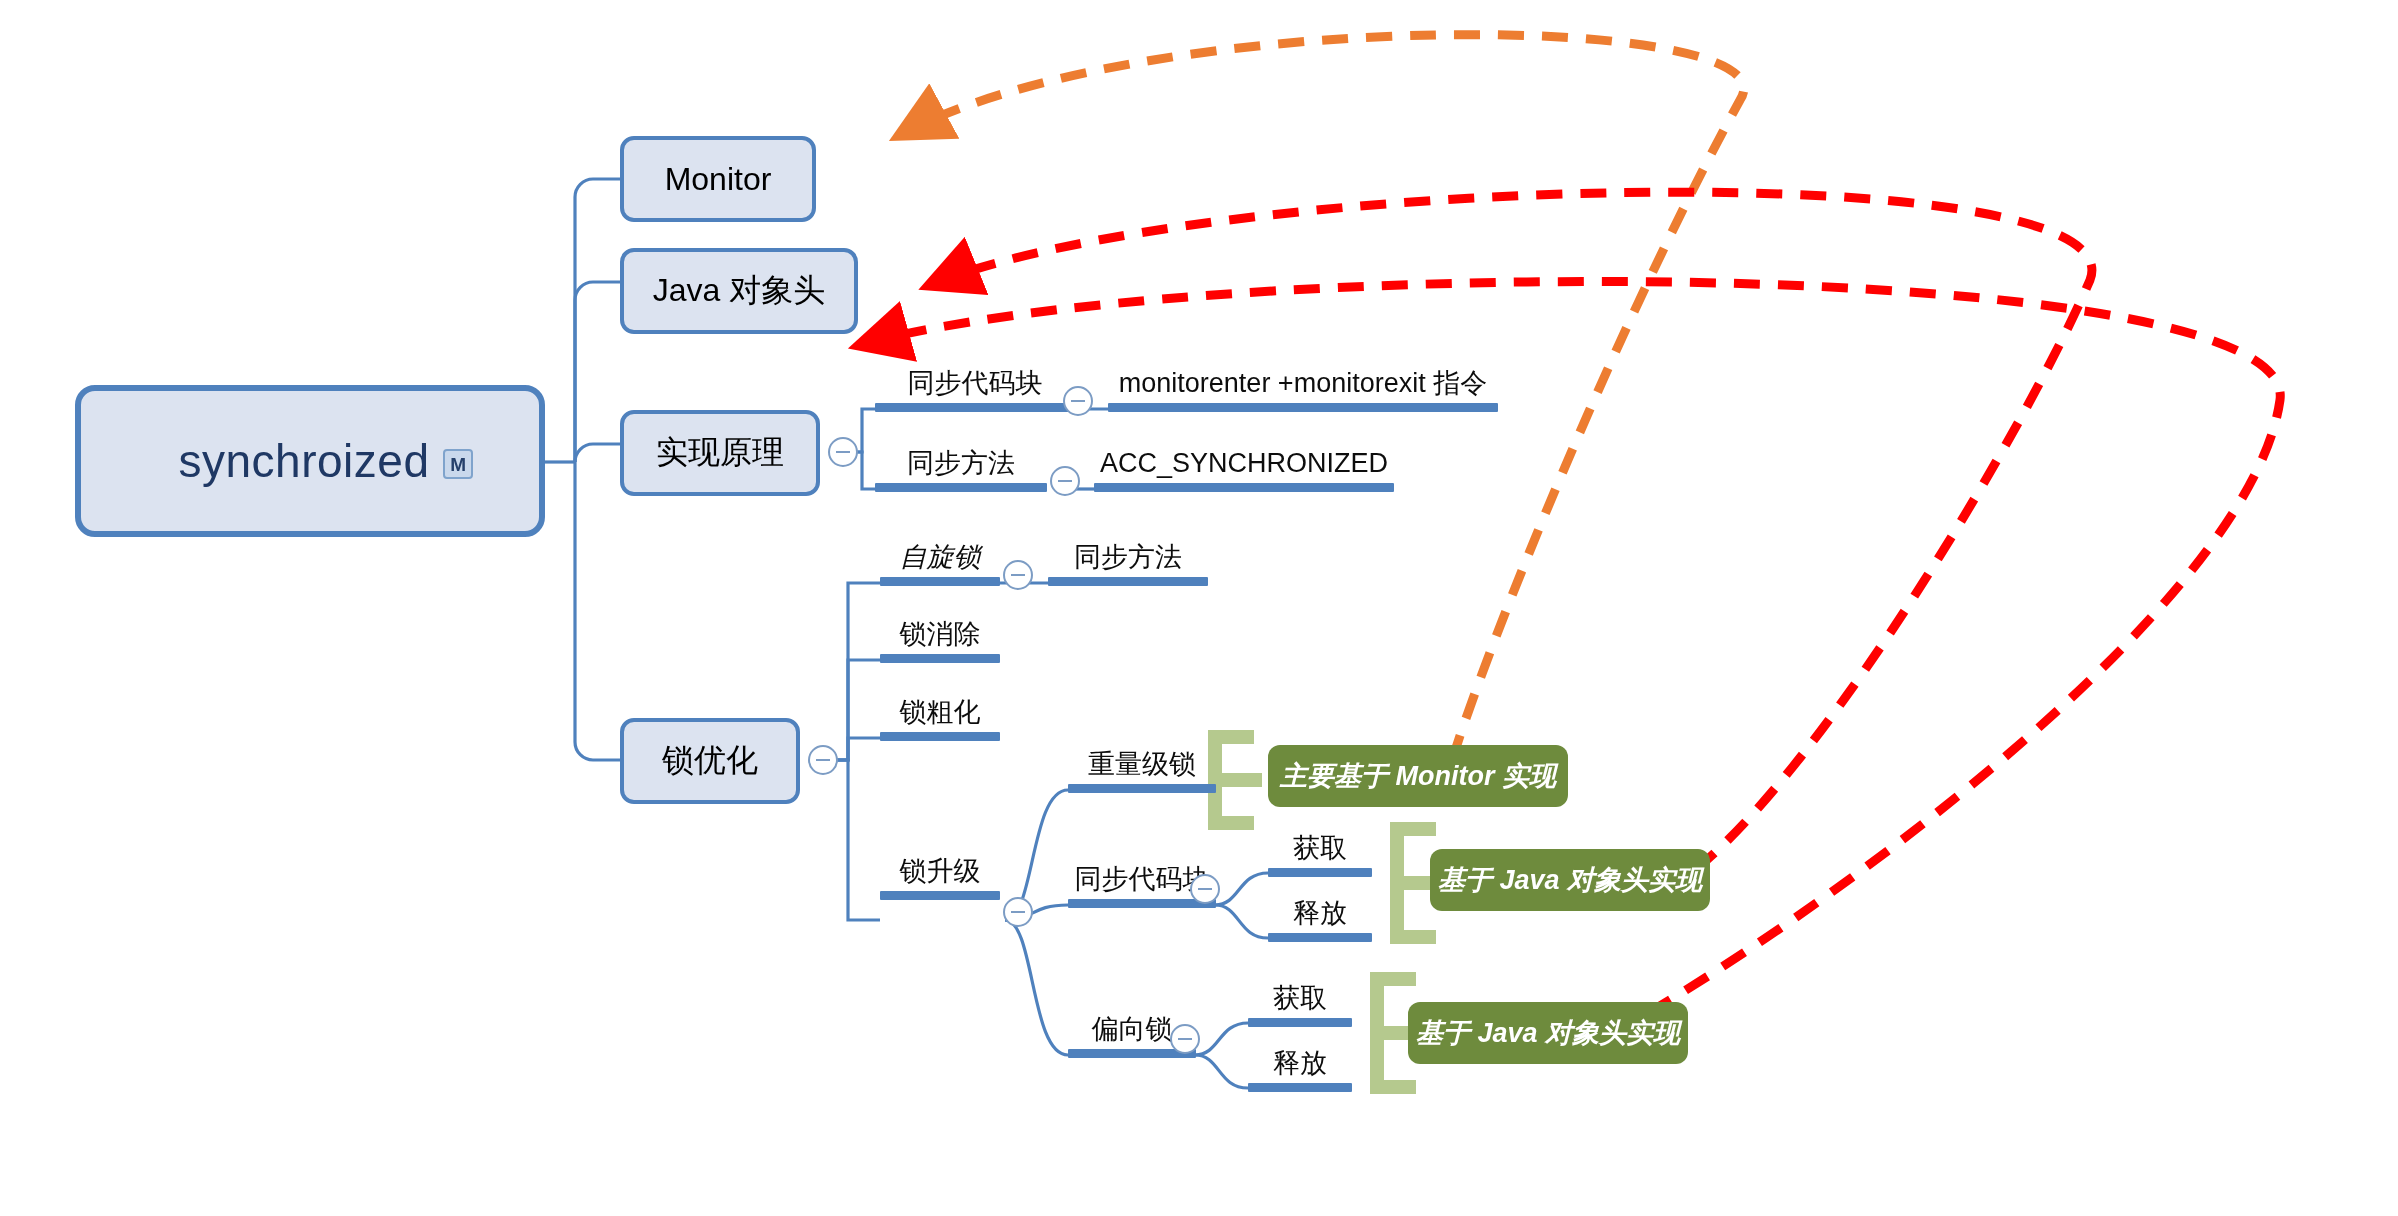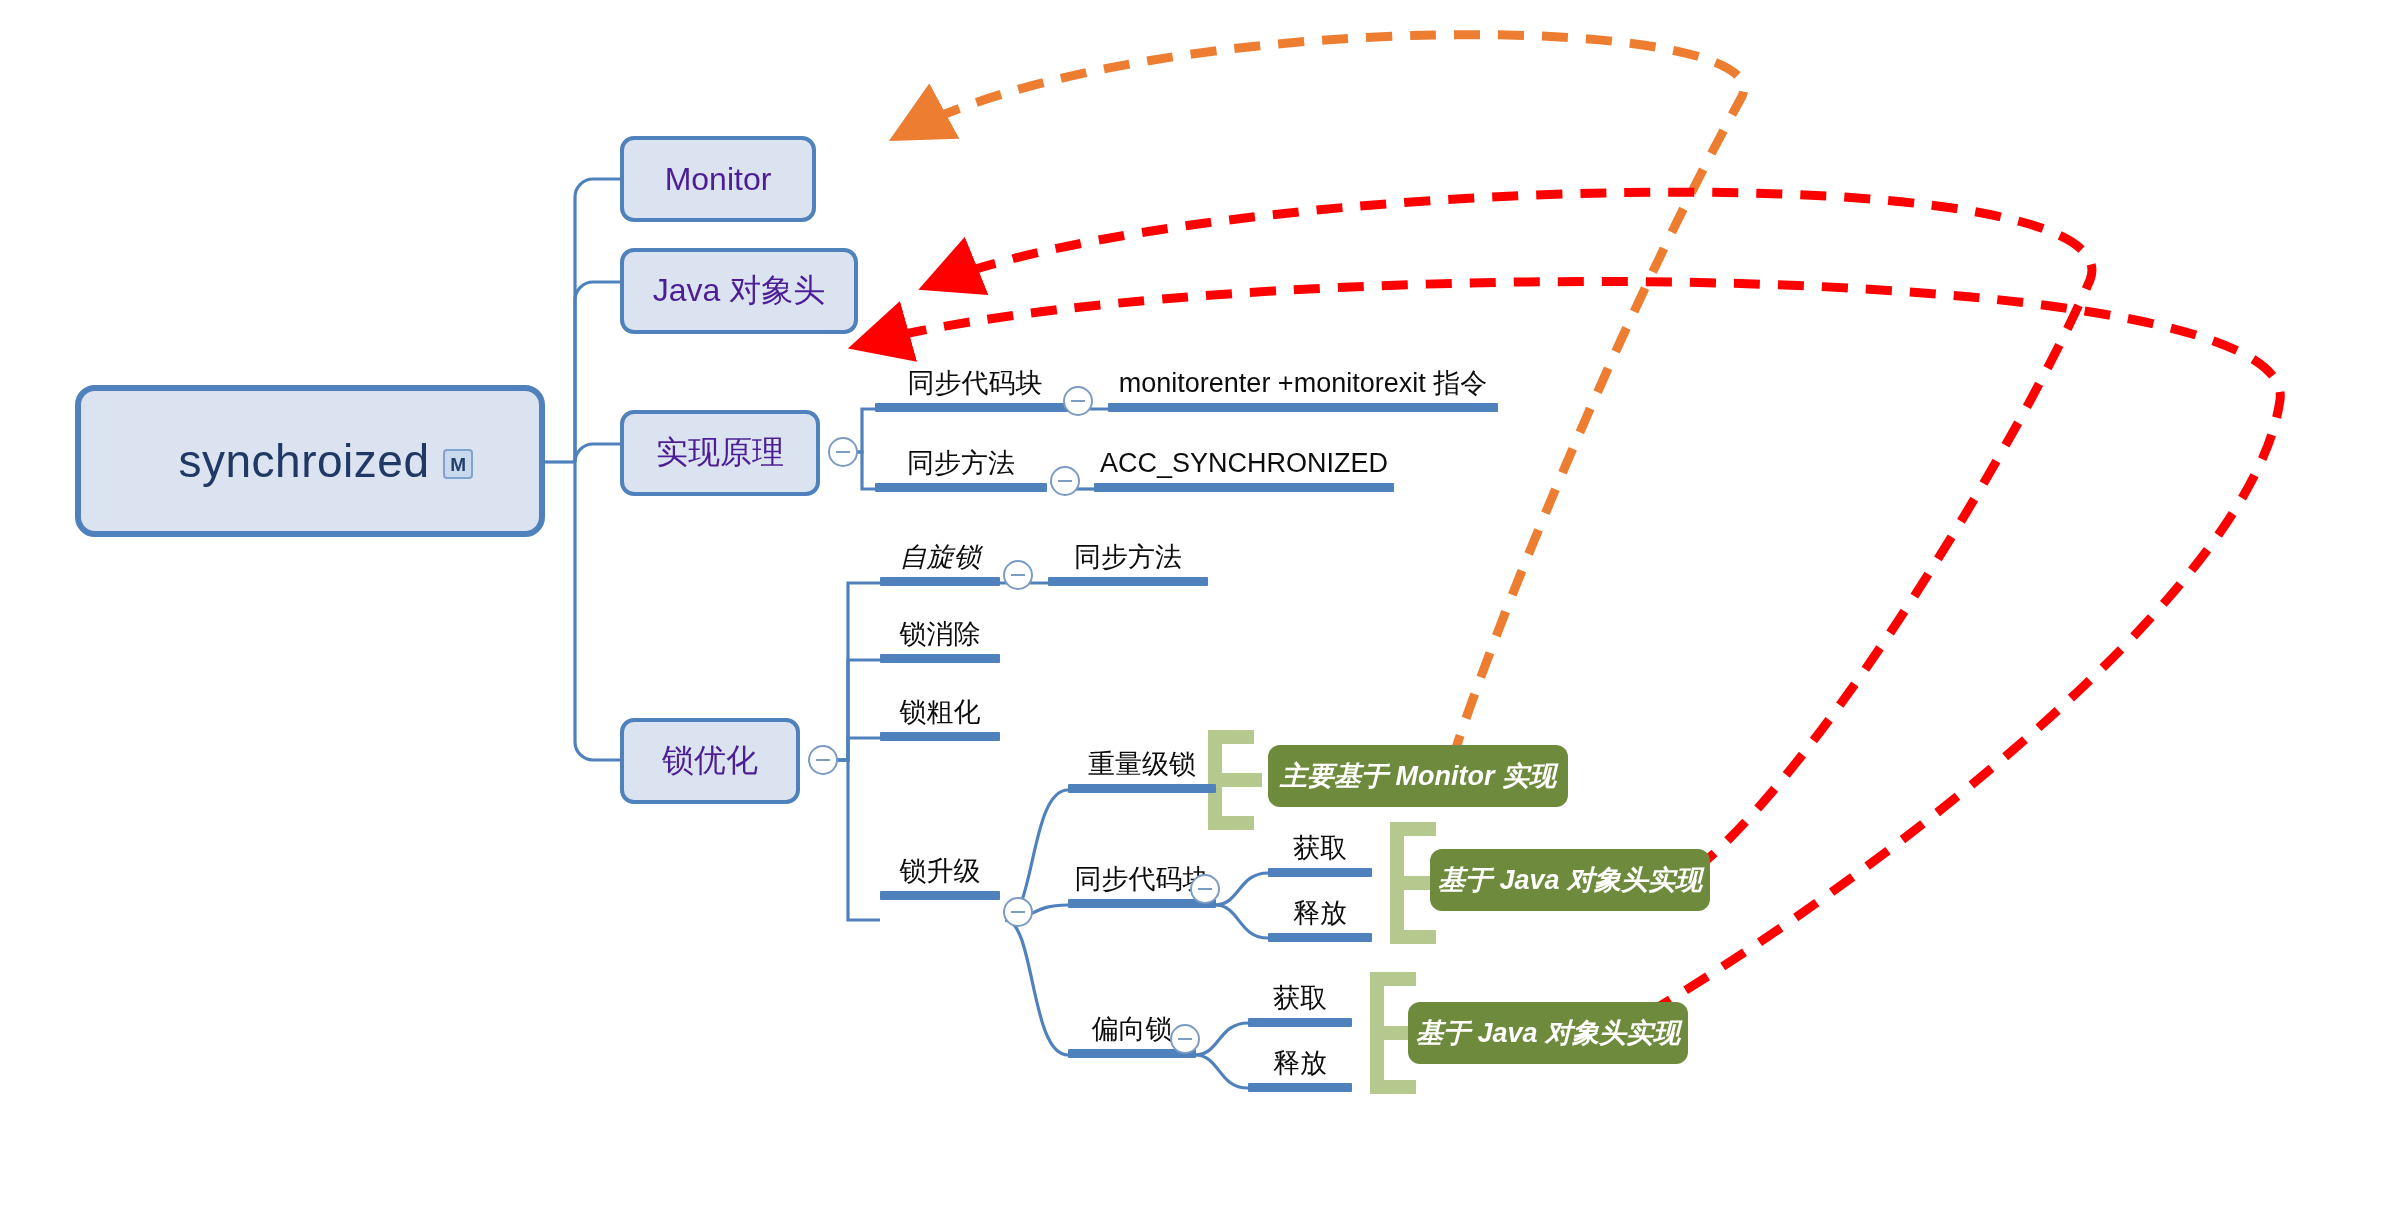--- a/index.html
+++ b/index.html
@@ -37,21 +37,21 @@
   }
   .boxnode.root {
     border-width: 6px;
     border-radius: 20px;
     font-size: 46px;
     letter-spacing: .5px;
     gap: 14px;
   }
   .boxnode.lvl1 {
     font-size: 32px;
-    color: #4c1d95;
+    color: #000000;
   }
   .mbadge {
     display: inline-flex;
     align-items: center;
     justify-content: center;
     width: 30px; height: 30px;
     border: 2px solid #7FA3CC;
     border-radius: 4px;
     background: #C9D8EC;
     color: #25406B;

